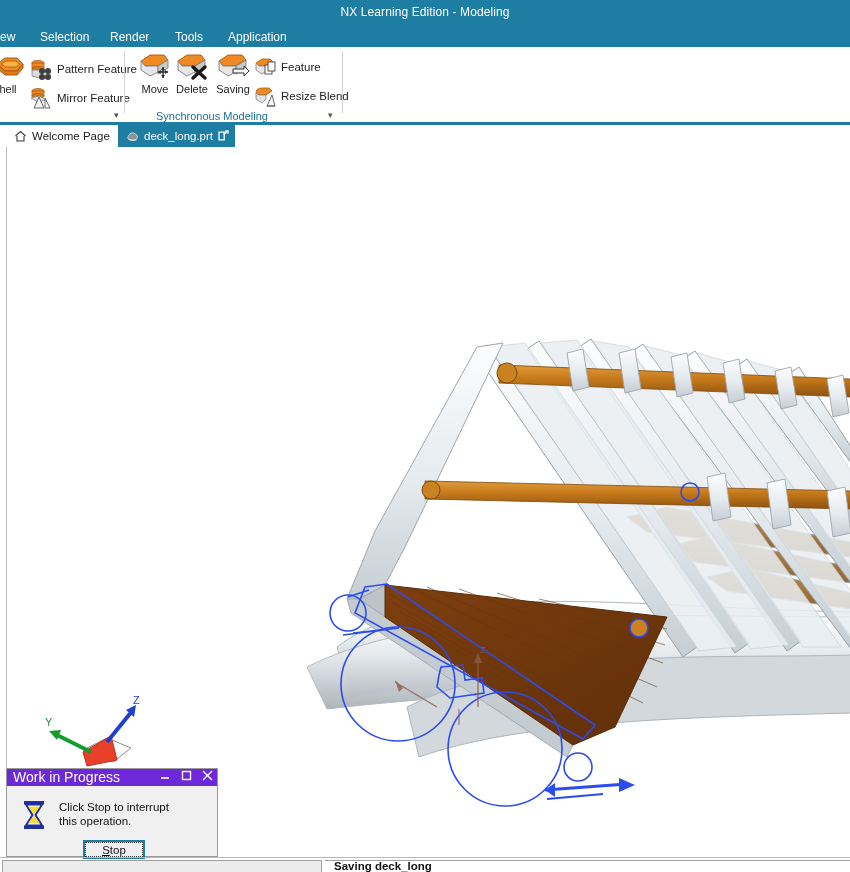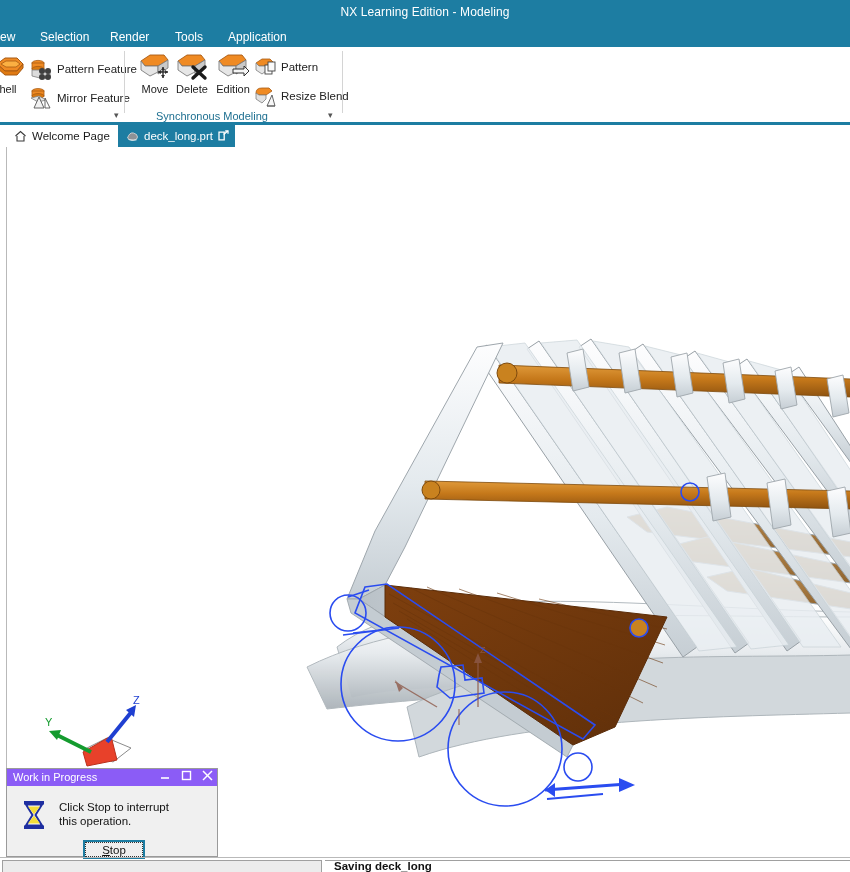--- a/index.html
+++ b/index.html
@@ -91,21 +91,21 @@
   
   .triad { position: absolute; left: 20px; top: 690px; width: 130px; height: 80px; }
 
   
   .wip {
     position: absolute; left: 6px; top: 768px; width: 212px; height: 89px;
     background: #f0f0f0; border: 1px solid #9a9a9a;
   }
   .wip-title {
     position: absolute; left: 0; top: 0; width: 210px; height: 17px;
-    background: #8b5cf6; color: #ffffff; font-size: 11px;
+    background: #6d28d9; color: #ffffff; font-size: 14px;
     padding-left: 6px; line-height: 17px;
   }
   .wip-btns {
     position: absolute; right: 4px; top: 0; height: 17px;
     display: flex; align-items: center; gap: 10px;
   }
   .wip-btn { color: #ffffff; font-size: 12px; line-height: 17px; cursor: default; }
   .wip-body { position: absolute; left: 0; top: 17px; width: 210px; height: 70px; }
   .wip-icon { position: absolute; left: 14px; top: 14px; width: 26px; height: 30px; }
   .wip-msg {
@@ -251,33 +251,33 @@
 
       <div class="rb-big" style="left:82px; top:5px; width:46px;">
         <span style="display:block;margin:0 auto;width:34px;height:30px;">
           <svg width="34" height="30" viewBox="0 0 34 30">
             <polygon points="3,9 12,3 26,3 30,8 20,14 7,14" fill="#ef8a23" stroke="#a85a13" stroke-width=".9"></polygon>
             <polygon points="3,9 3,18 12,24 20,20 20,14 7,14" fill="#e6e6e6" stroke="#7d7d7d" stroke-width=".9"></polygon>
             <polygon points="20,14 30,8 30,16 20,22" fill="#c9c9c9" stroke="#7d7d7d" stroke-width=".9"></polygon>
             <path d="M17 17 h11 v-3 l5 5 -5 5 v-3 h-11 z" fill="#f5f5f5" stroke="#333" stroke-width="1"></path>
           </svg>
         </span>
-        <span class="lbl">Edition</span>
+        <span class="lbl">Saving</span>
       </div>
 
       <div class="rb-small" style="left:126px; top:9px;">
         <span class="icn" style="width:22px;height:22px;">
           <svg width="22" height="22" viewBox="0 0 22 22">
             <polygon points="2,7 8,3 16,3 19,6 12,10 5,10" fill="#ef8a23" stroke="#a85a13" stroke-width=".8"></polygon>
             <polygon points="2,7 2,14 8,18 12,15 12,10 5,10" fill="#e6e6e6" stroke="#7d7d7d" stroke-width=".8"></polygon>
             <rect x="11" y="9" width="7" height="9" fill="#ffffff" stroke="#444" stroke-width=".9"></rect>
             <rect x="14" y="6" width="7" height="9" fill="#fafafa" stroke="#444" stroke-width=".9"></rect>
           </svg>
         </span>
-        <span class="lbl">Pattern</span>
+        <span class="lbl">Feature</span>
       </div>
 
       <div class="rb-small" style="left:126px; top:38px;justify-content:flex-end;">
         <span class="icn" style="width:22px;height:22px;">
           <svg width="22" height="22" viewBox="0 0 22 22">
             <path d="M2 8 q0,-5 6,-5 h7 l3 3 -6 4 h-7 q-3,0 -3,-2 z" fill="#ef8a23" stroke="#a85a13" stroke-width=".8"></path>
             <polygon points="2,8 2,14 8,18 12,14 12,10 5,10" fill="#e2e2e2" stroke="#7d7d7d" stroke-width=".8"></polygon>
             <path d="M13 21 L18 10 L21 21 Z" fill="#f7f7f7" stroke="#555" stroke-width=".9"></path>
             <line x1="13" y1="21" x2="21" y2="21" stroke="#555" stroke-width=".9"></line>
           </svg>

